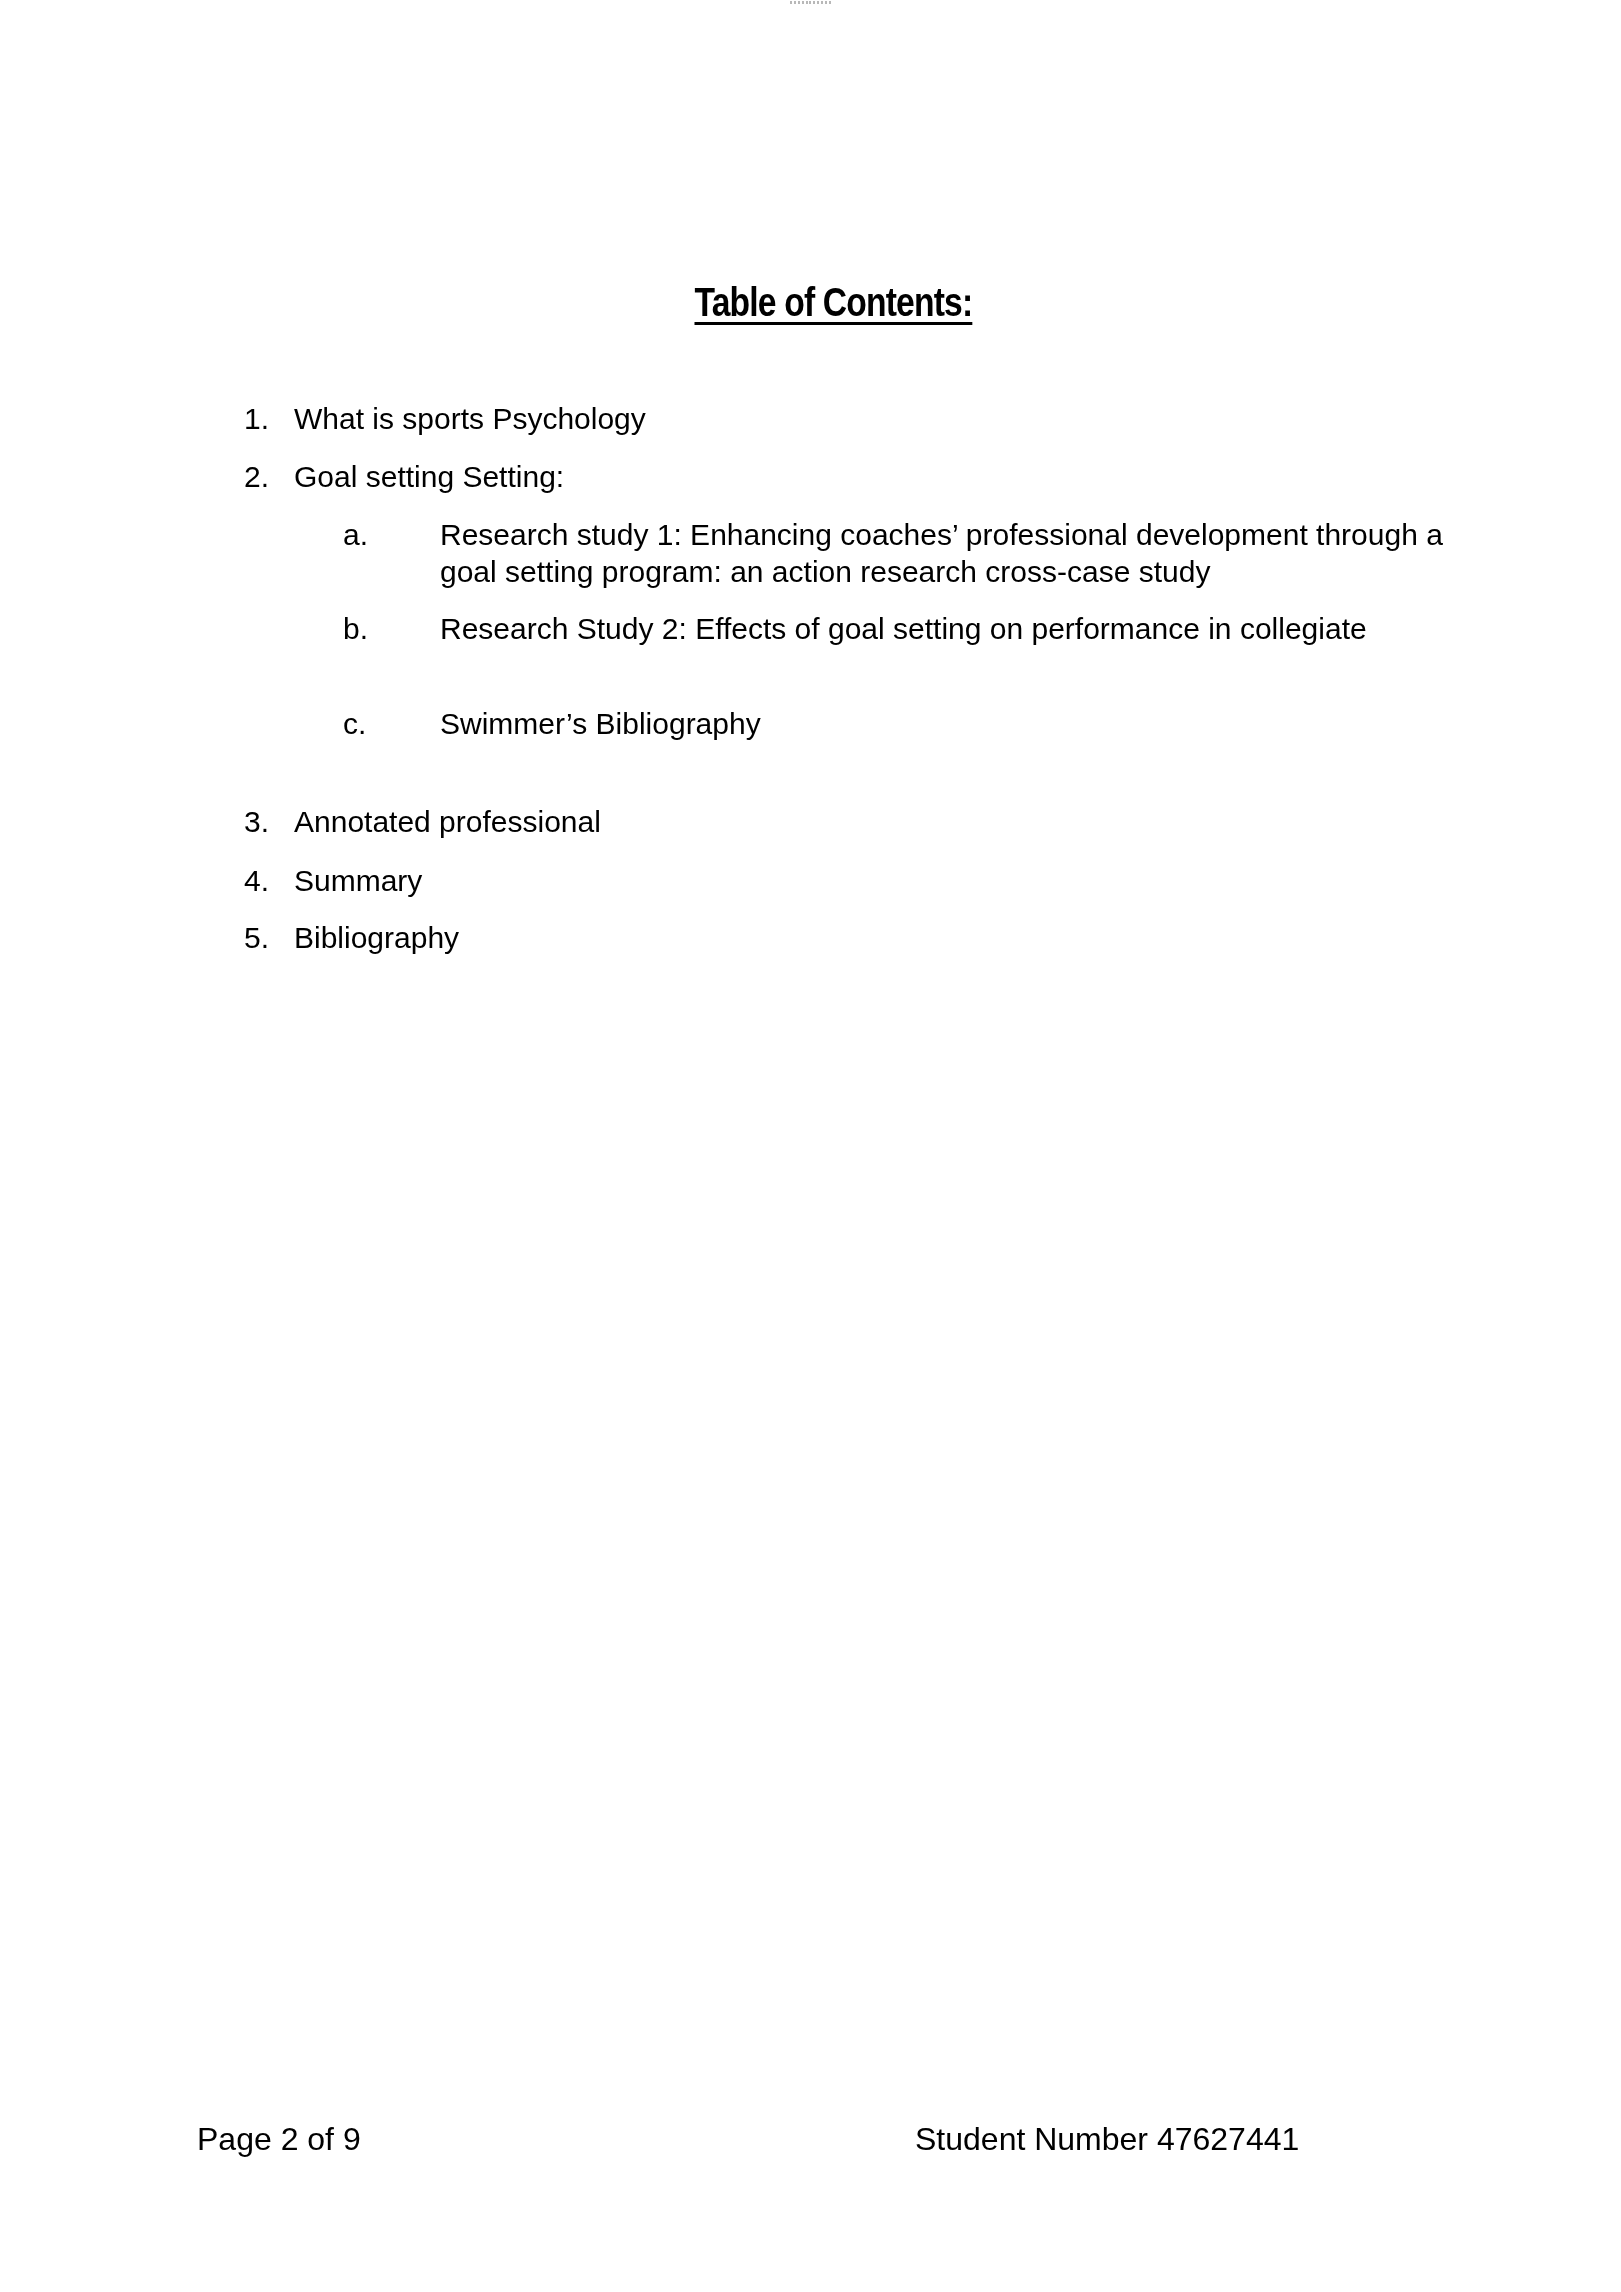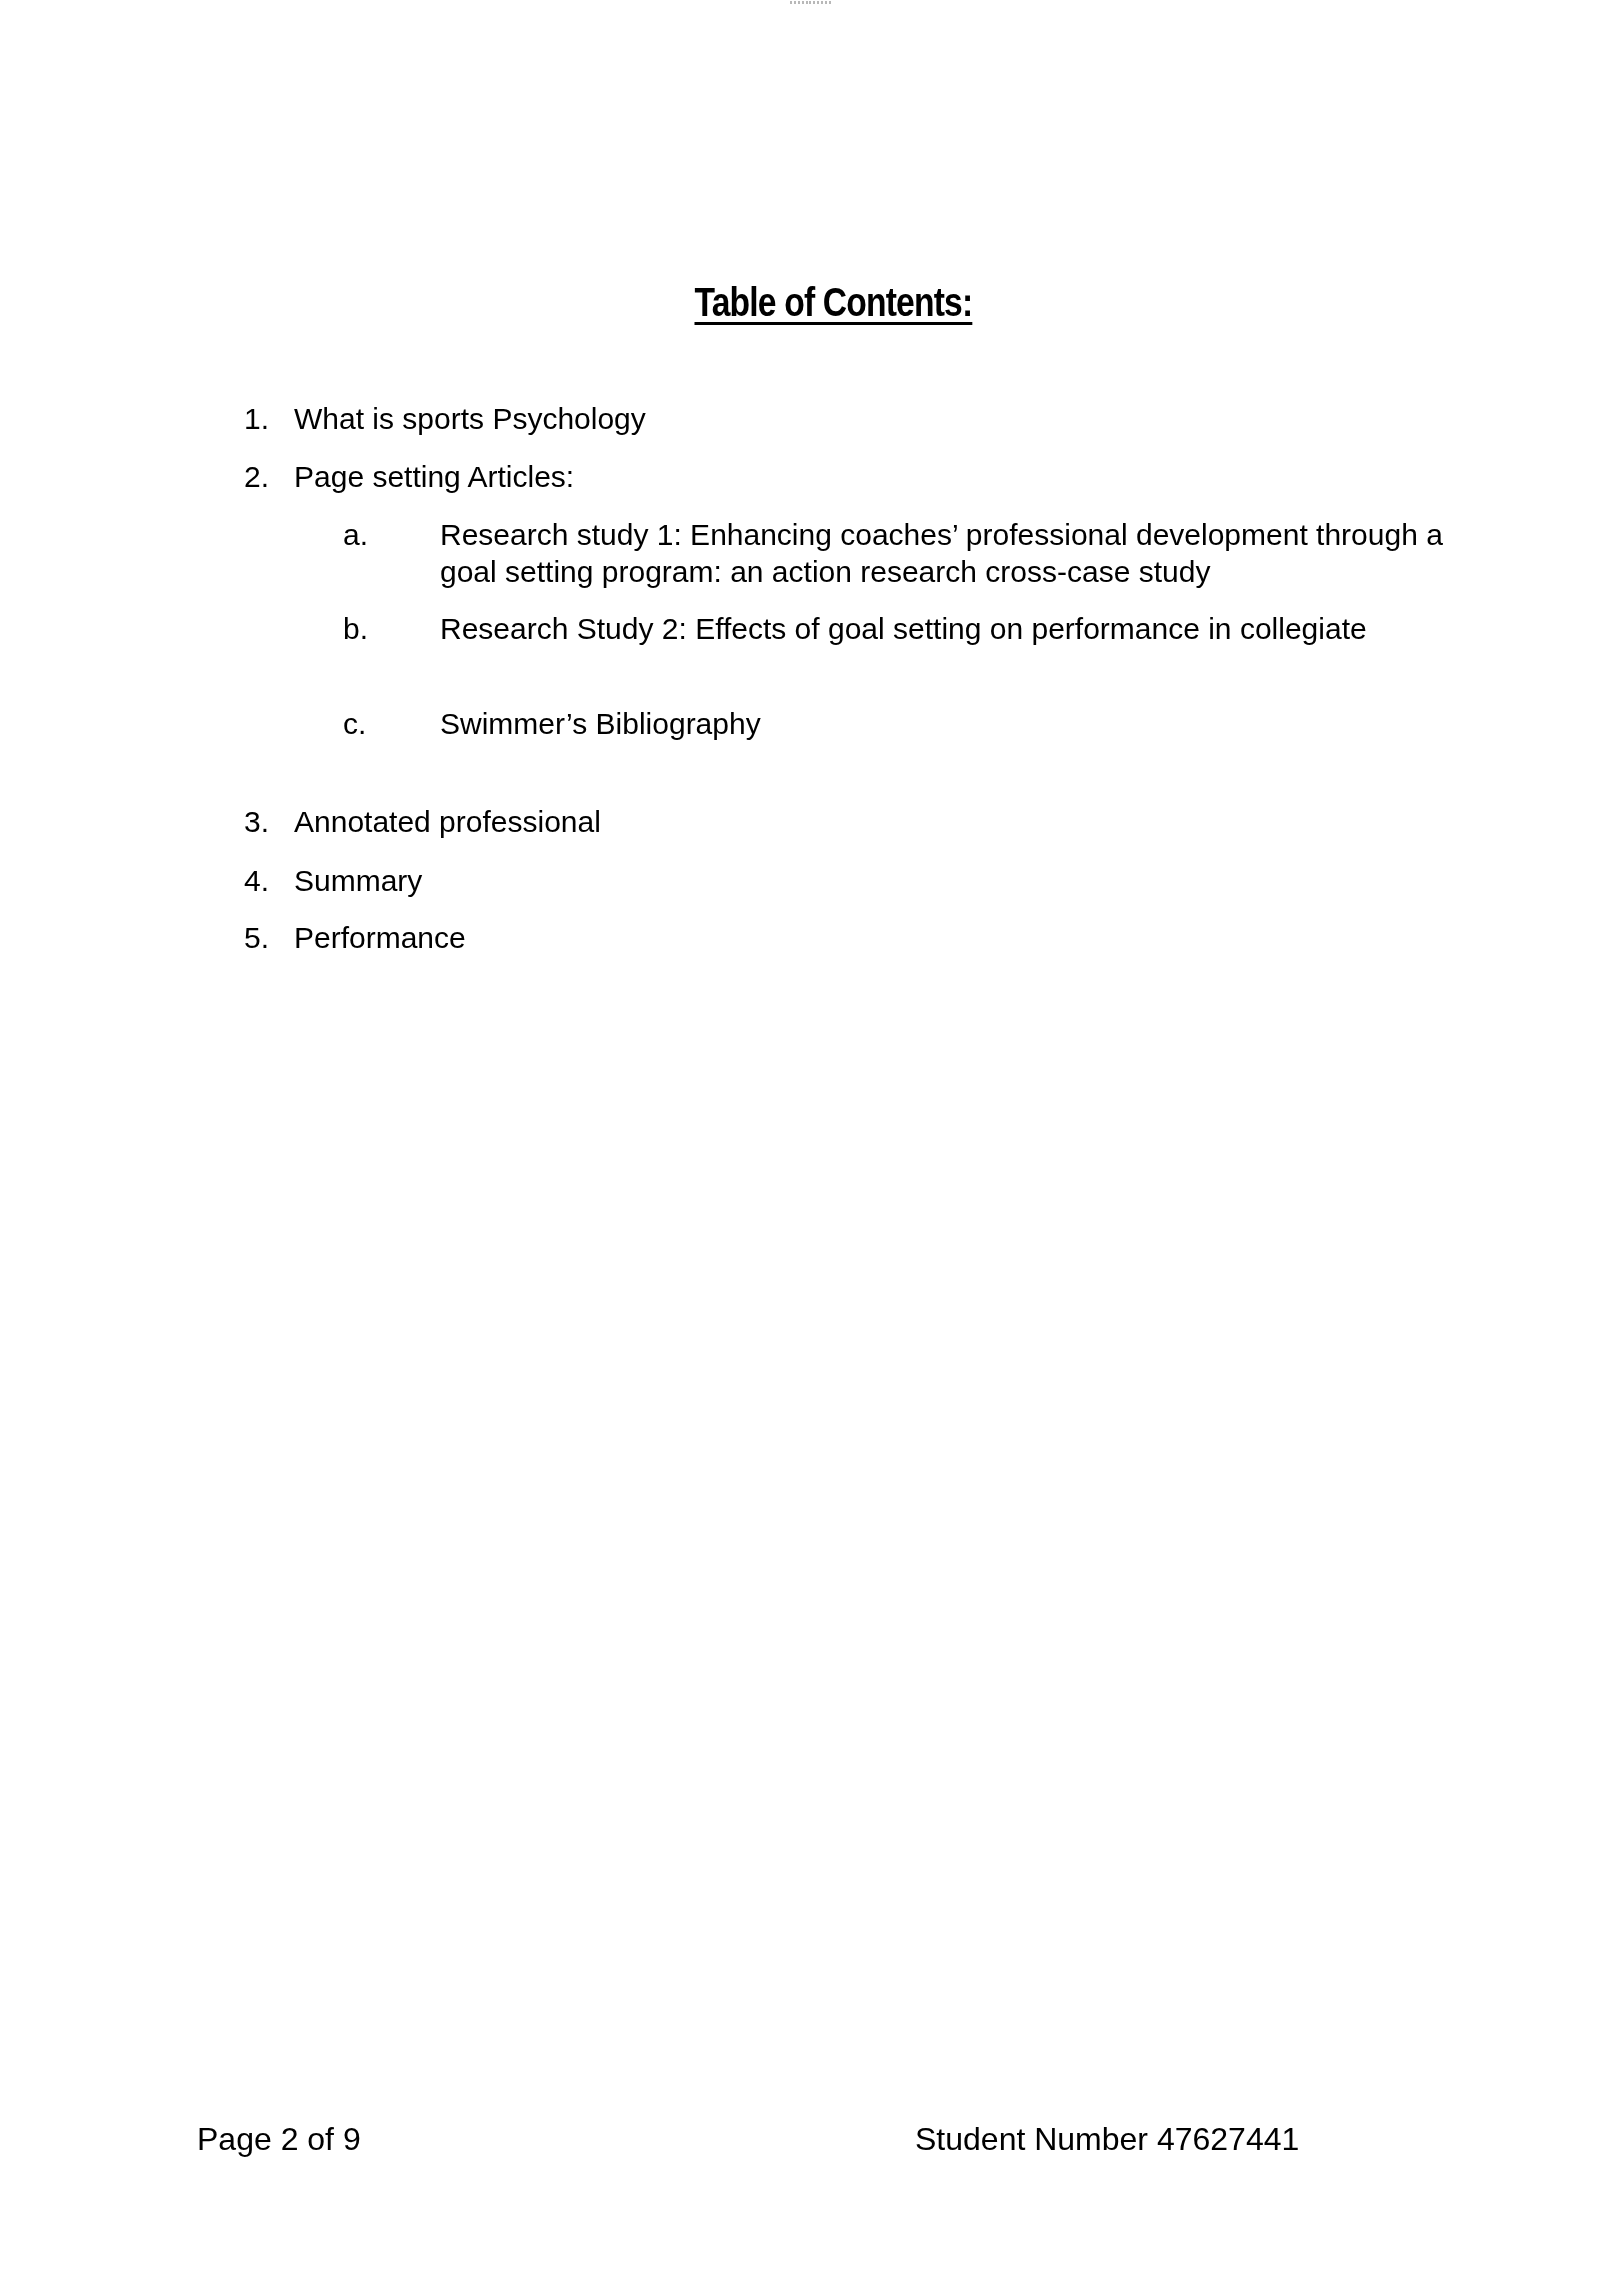--- a/index.html
+++ b/index.html
@@ -110,21 +110,21 @@
 
 <div class="toc">
 
   <div class="toc-item" style="top:0px;">
     <span class="num">1.</span>
     <span class="text">What is sports Psychology</span>
   </div>
 
   <div class="toc-item" style="top:58px;">
     <span class="num">2.</span>
-    <span class="text">Page setting Articles:</span>
+    <span class="text">Goal setting Setting:</span>
   </div>
 
   <div class="toc-item" style="top:116px;">
     <span class="sub-num">a.</span>
     <div class="sub-text">
       <span>Research study 1: Enhancing coaches’ professional development through a</span>
       <span>goal setting program: an action research cross-case study</span>
     </div>
   </div>
 
@@ -147,21 +147,21 @@
     <span class="text">Annotated professional</span>
   </div>
 
   <div class="toc-item" style="top:462px;">
     <span class="num">4.</span>
     <span class="text">Summary</span>
   </div>
 
   <div class="toc-item" style="top:519px;">
     <span class="num">5.</span>
-    <span class="text">Performance</span>
+    <span class="text">Bibliography</span>
   </div>
 
 </div>
 
 <div class="footer">
   <span class="footer-left">Page 2 of 9</span>
   <span class="footer-right">Student Number 47627441</span>
 </div>
 
 

